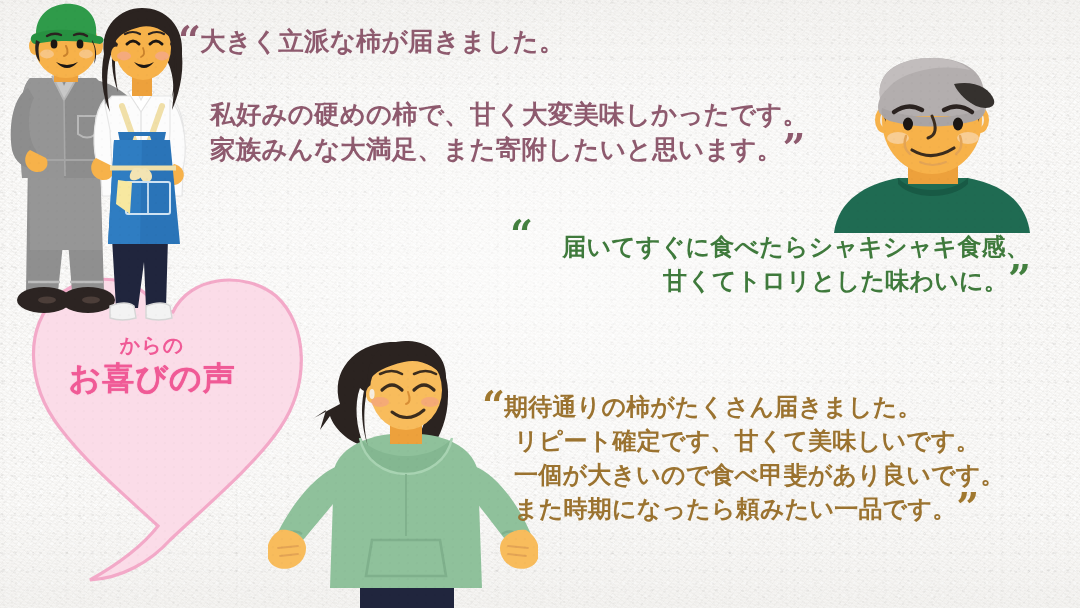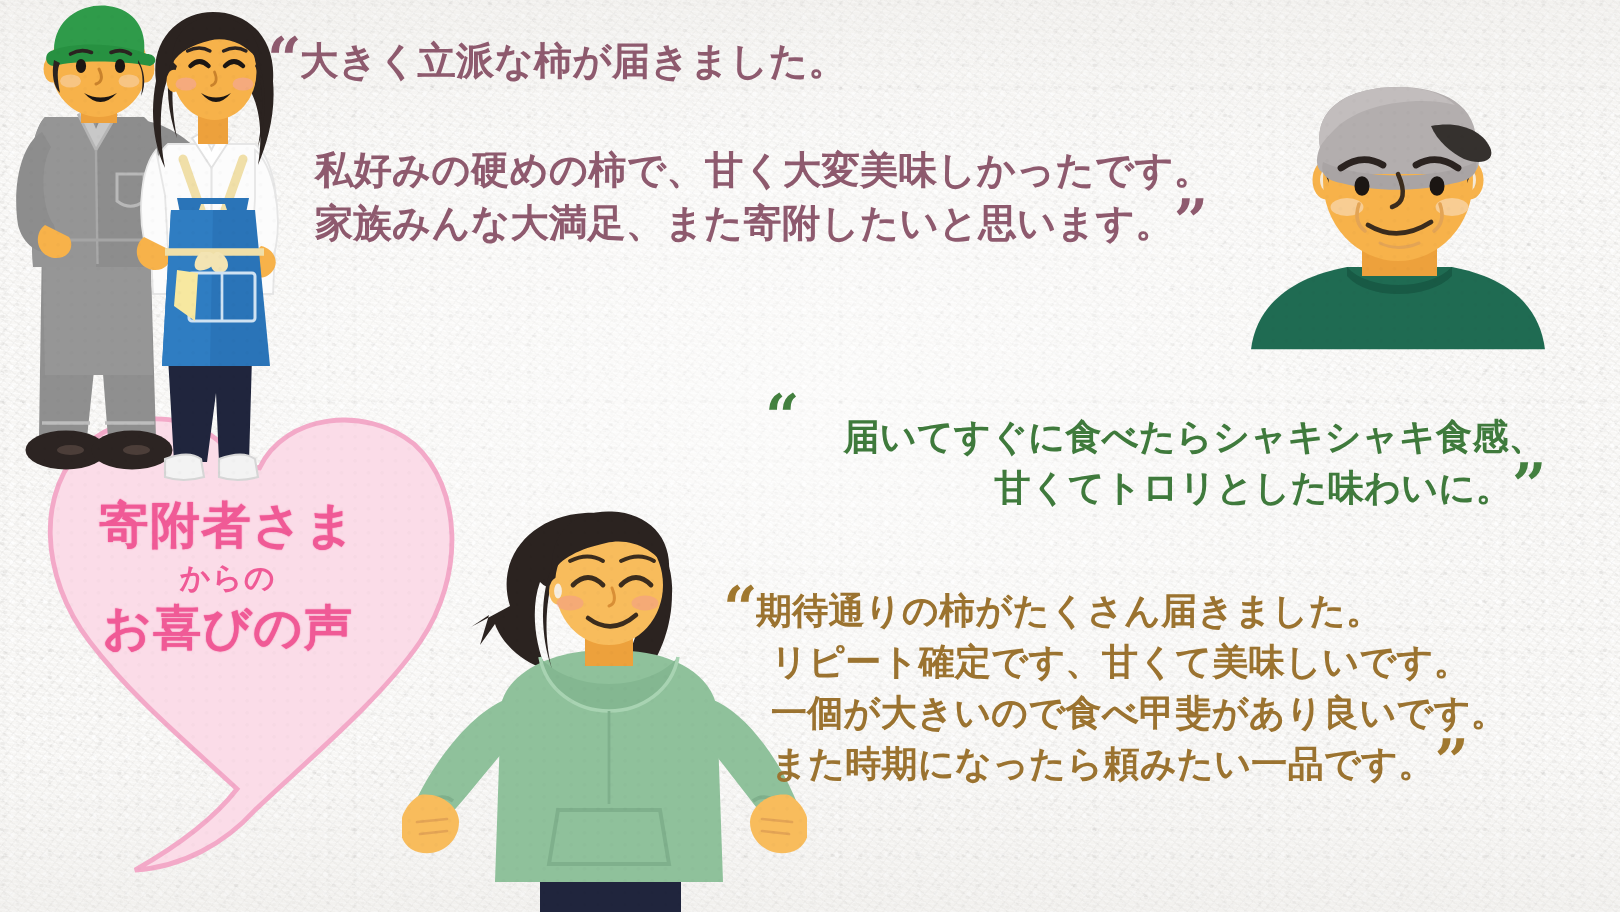--- a/index.html
+++ b/index.html
@@ -102,21 +102,20 @@
                C 6 57, 8 116, 42 160
                C 70 197, 110 230, 140 258
                C 126 276, 104 294, 72 312
                C 104 310, 132 294, 152 272
                C 188 238, 236 198, 262 160
                C 292 116, 290 57, 258 28
                C 226 2, 172 8, 155 44
                Z" fill="#fbdce8" stroke="#f3a9c8" stroke-width="3.2"></path>
     </svg>
     <div class="heart-txt">
-      <div class="heart-l1">寄附者さま</div>
       <div class="heart-l2">からの</div>
       <div class="heart-l3">お喜びの声</div>
     </div>
   </div>
 
   <div class="layer" style="left:0px;top:0px;width:215px;height:340px;">
     <svg width="215" height="340" viewBox="0 0 215 340">
 
       <path d="M28 160 L100 160 L104 292 L72 292 L66 215 L58 292 L26 292 Z" fill="#8f8f8f"></path>
       <path d="M28 160 L100 160 L102 250 L30 250 Z" fill="#969696"></path>
@@ -352,21 +351,21 @@
   <div class="quote-block t1" style="left:178px;top:24px;width:640px;">
     <div class="qline">
       <span class="mark mark-open">“</span><span>大きく立派な柿が届きました。</span>
     </div>
     <div class="qline" style="padding-left:32px;margin-top:37px;">私好みの硬めの柿で、甘く大変美味しかったです。</div>
     <div class="qline" style="padding-left:32px;">
       <span>家族みんな大満足、また寄附したいと思います。</span><span class="mark mark-close">”</span>
     </div>
   </div>
 
-  <div class="quote-block t2" style="left:510px;top:230px;width:520px;margin-top:44px;">
+  <div class="quote-block t2" style="left:510px;top:230px;width:520px;">
     <div class="qline">
       <span class="mark mark-open" style="float:left;">“</span><span>届いてすぐに食べたらシャキシャキ食感、</span>
     </div>
     <div class="qline">
       <span>甘くてトロリとした味わいに。</span><span class="mark mark-close">”</span>
     </div>
   </div>
 
   <div class="quote-block t3" style="left:482px;top:390px;width:540px;">
     <div class="qline">

